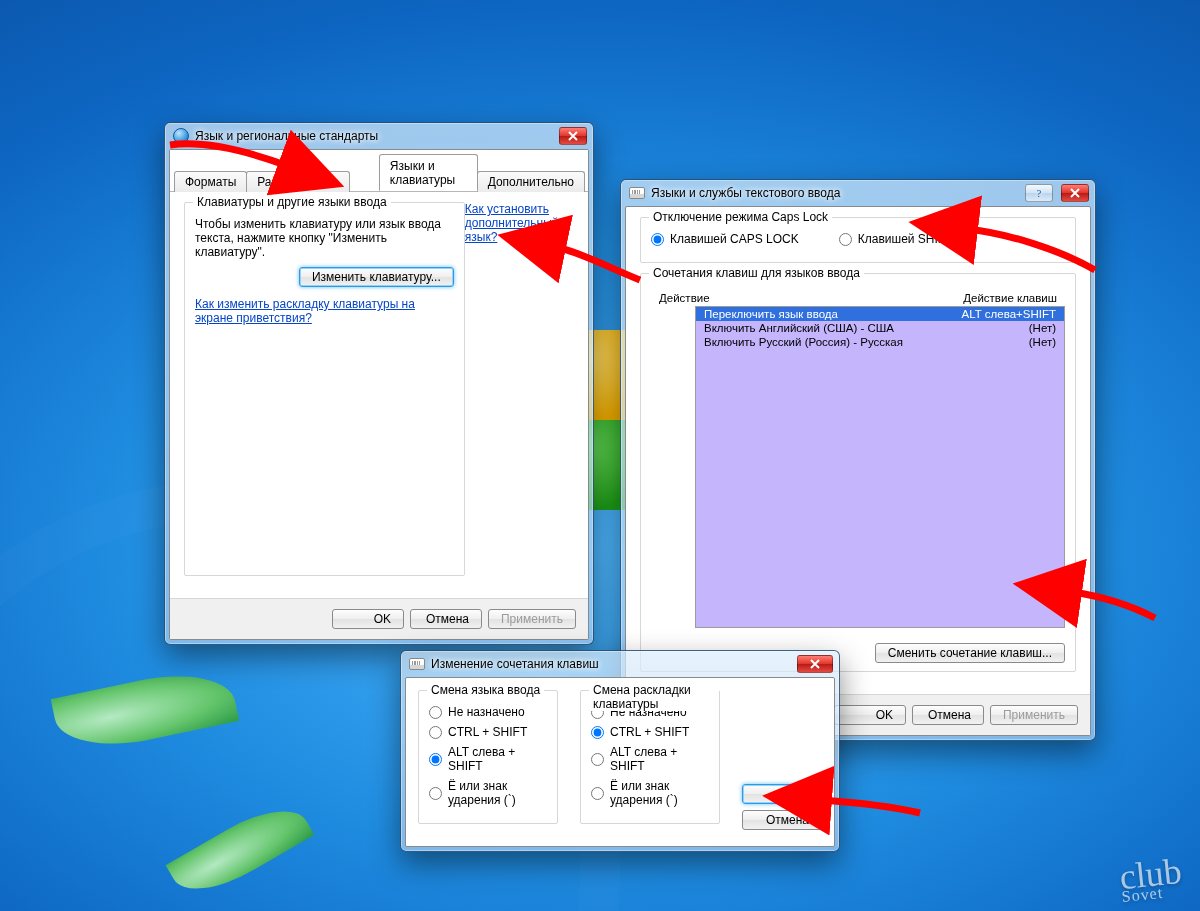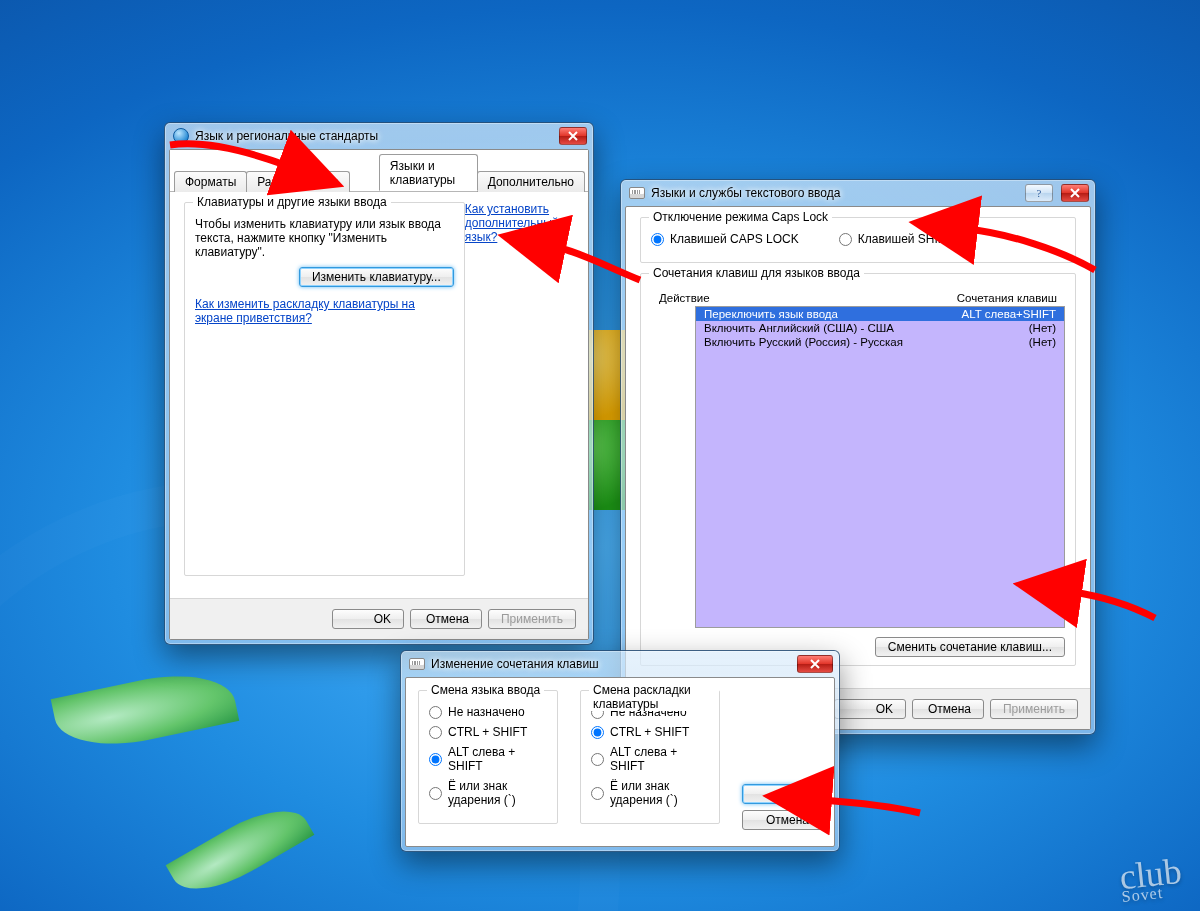--- a/index.html
+++ b/index.html
@@ -312,37 +312,37 @@
             <input type="radio" name="caps" style="">
             <span>Клавишей SHIFT</span>
           </label>
         </div>
       </div>
 
       <div class="groupbox" style="padding-bottom:8px;">
         <div class="legend">Сочетания клавиш для языков ввода</div>
         <div class="hk-headrow">
           <div class="c1">Действие</div>
-          <div class="c2">Сочетания клавиш</div>
+          <div class="c2">Действие клавиш</div>
         </div>
         <div class="hk-list">
           <div class="hk-row selected">
             <div class="c1">Переключить язык ввода</div>
             <div class="c2">ALT слева+SHIFT</div>
           </div>
           <div class="hk-row">
             <div class="c1">Включить Английский (США) - США</div>
             <div class="c2">(Нет)</div>
           </div>
           <div class="hk-row">
             <div class="c1">Включить Русский (Россия) - Русская</div>
             <div class="c2">(Нет)</div>
           </div>
         </div>
-        <div style="text-align:right;margin-top:9px;">
+        <div style="text-align:right;margin-top:15px;">
           <span class="btn" style="min-width:170px;">Сменить сочетание клавиш...</span>
         </div>
       </div>
     </div>
     <div class="btnbar">
       <span class="btn">OK</span>
       <span class="btn">Отмена</span>
       <span class="btn disabled">Применить</span>
     </div>
   </div>

